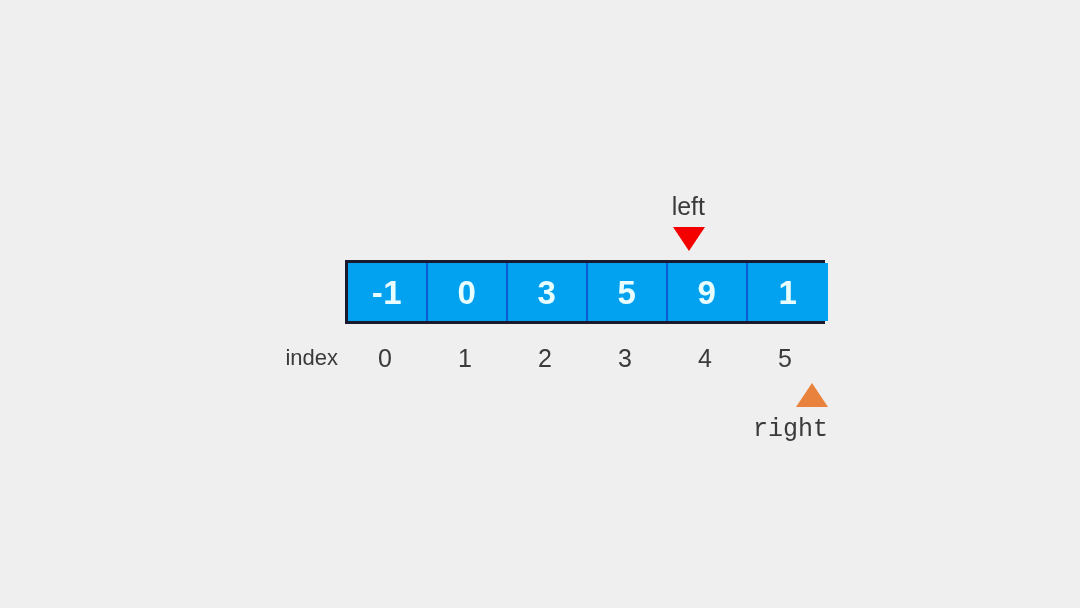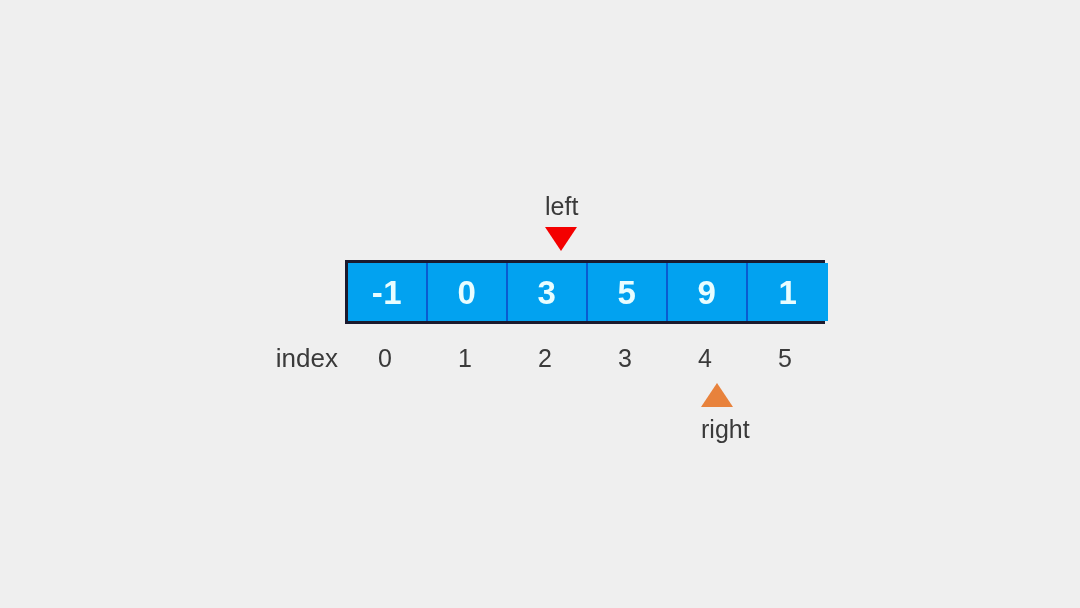--- a/index.html
+++ b/index.html
@@ -79,32 +79,32 @@
   #index-label {
     position: absolute;
     left: 200px;
     top: 341px;
     width: 138px;
     height: 34px;
     display: flex;
     align-items: center;
     justify-content: flex-end;
     color: #3a3a3a;
-    font-size: 26px;
+    font-size: 22px;
     line-height: 1;
     user-select: none;
   }
 
   
   .pointer-group {
     position: absolute;
     width: 160px;
     display: flex;
     flex-direction: column;
-    align-items: flex-start;
+    align-items: flex-end;
   }
   .pointer-label {
     color: #3a3a3a;
     font-size: 25px;
     line-height: 1;
     user-select: none;
   }
   .tri-down {
     width: 0;
     height: 0;
@@ -122,22 +122,23 @@
 
   
   #pointer-left {
     left: 545px;  
     top: 194px;
   }
   #pointer-left .tri-down { margin-top: 8px; }
 
   
   #pointer-right {
-    left: 701px;  
+    left: 668px;  
     top: 383px;
+    font-family: Liberation Mono, monospace;
   }
   #pointer-right .pointer-label { margin-top: 10px; }
 </style>
 </head>
 <body>
 
 <div id="canvas">
 
   <div class="pointer-group" id="pointer-left">
     <span class="pointer-label">left</span>

